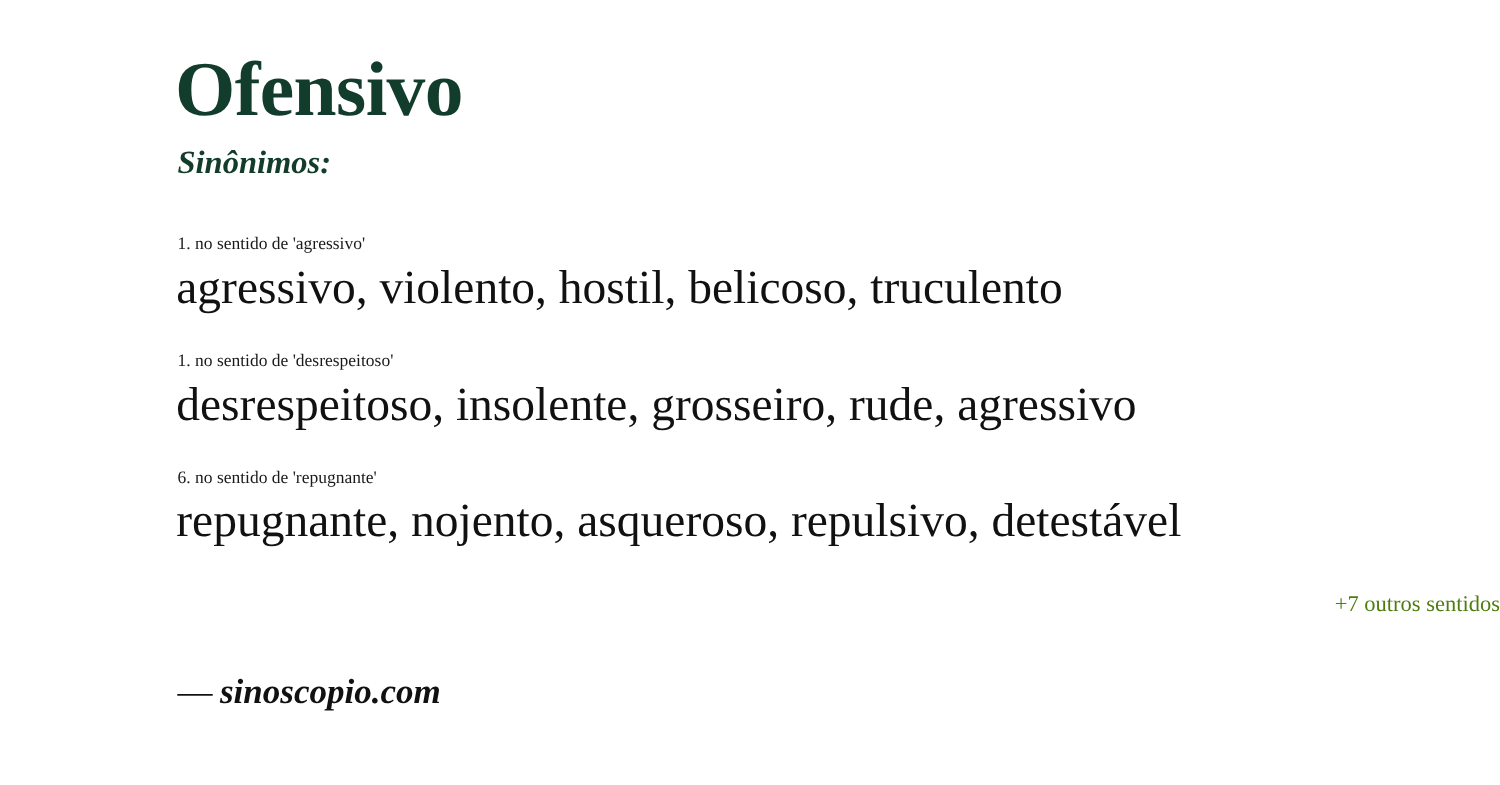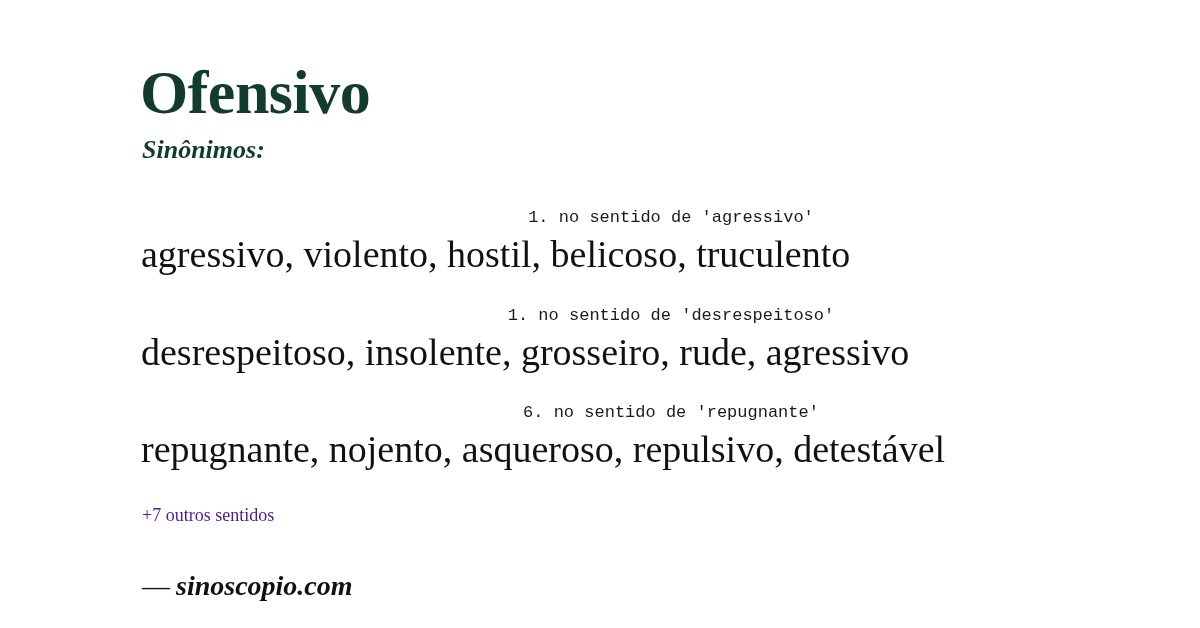--- a/index.html
+++ b/index.html
@@ -11,21 +11,21 @@
     height: 628px;
     background: #ffffff;
     font-family: "Liberation Serif", serif;
     overflow: hidden;
   }
   .page {
     position: relative;
     width: 1200px;
     height: 620px;
     box-sizing: border-box;
-    padding: 60px 0 0 140px;
+    padding: 40px 0 0 140px;
   }
   .word-title {
     font-family: "Liberation Serif", serif;
     font-weight: bold;
     font-size: 62px;
     line-height: 1.05;
     color: #123C2B;
     letter-spacing: -0.5px;
     margin: 0;
   }
@@ -37,39 +37,39 @@
     color: #123C2B;
     margin: 10px 0 0 2px;
   }
   .senses {
     margin-top: 42px;
   }
   .sense-block {
     margin-bottom: 25px;
   }
   .sense-label {
-    font-family: Liberation Mono, monospace;
-    font-size: 17px;
+    font-family: Liberation Serif, serif;
+    font-size: 14px;
     color: #1a1a1a;
     margin: 0 0 1px 2px;
     line-height: 1.3;
-    text-align: center;
   }
   .sense-synonyms {
     font-family: "Liberation Serif", serif;
     font-size: 38px;
     color: #111111;
     line-height: 1.3;
     margin: 0 0 0 1px;
   }
   .more-senses {
     font-family: "Liberation Serif", serif;
     font-size: 18px;
-    color: #4c1d95;
+    color: #4d7c0f;
     margin: 30px 0 0 2px;
+    text-align: right;
   }
   .source {
     font-family: "Liberation Serif", serif;
     font-style: italic;
     font-weight: bold;
     font-size: 28px;
     color: #111111;
     margin: 44px 0 13px 2px;
   }
   .source .dash {

